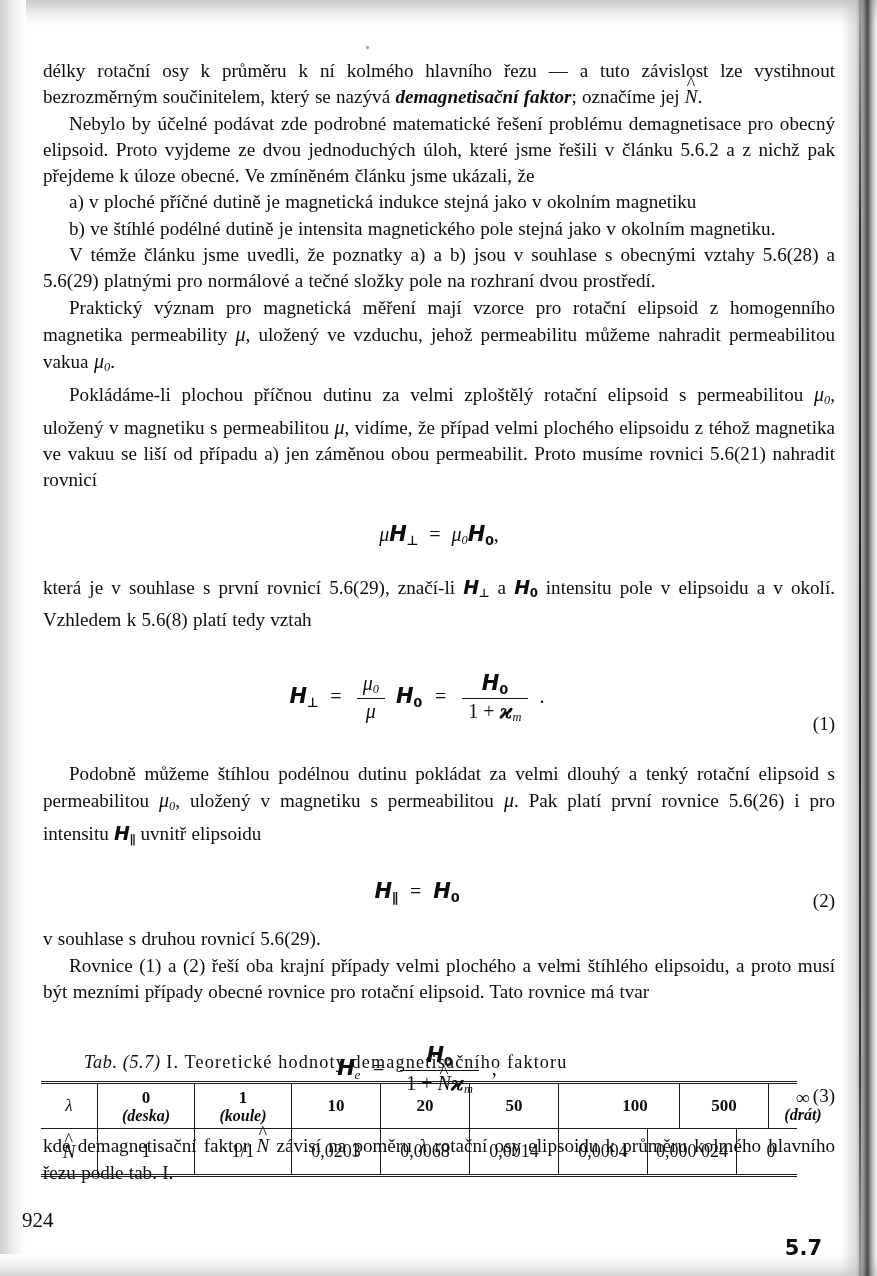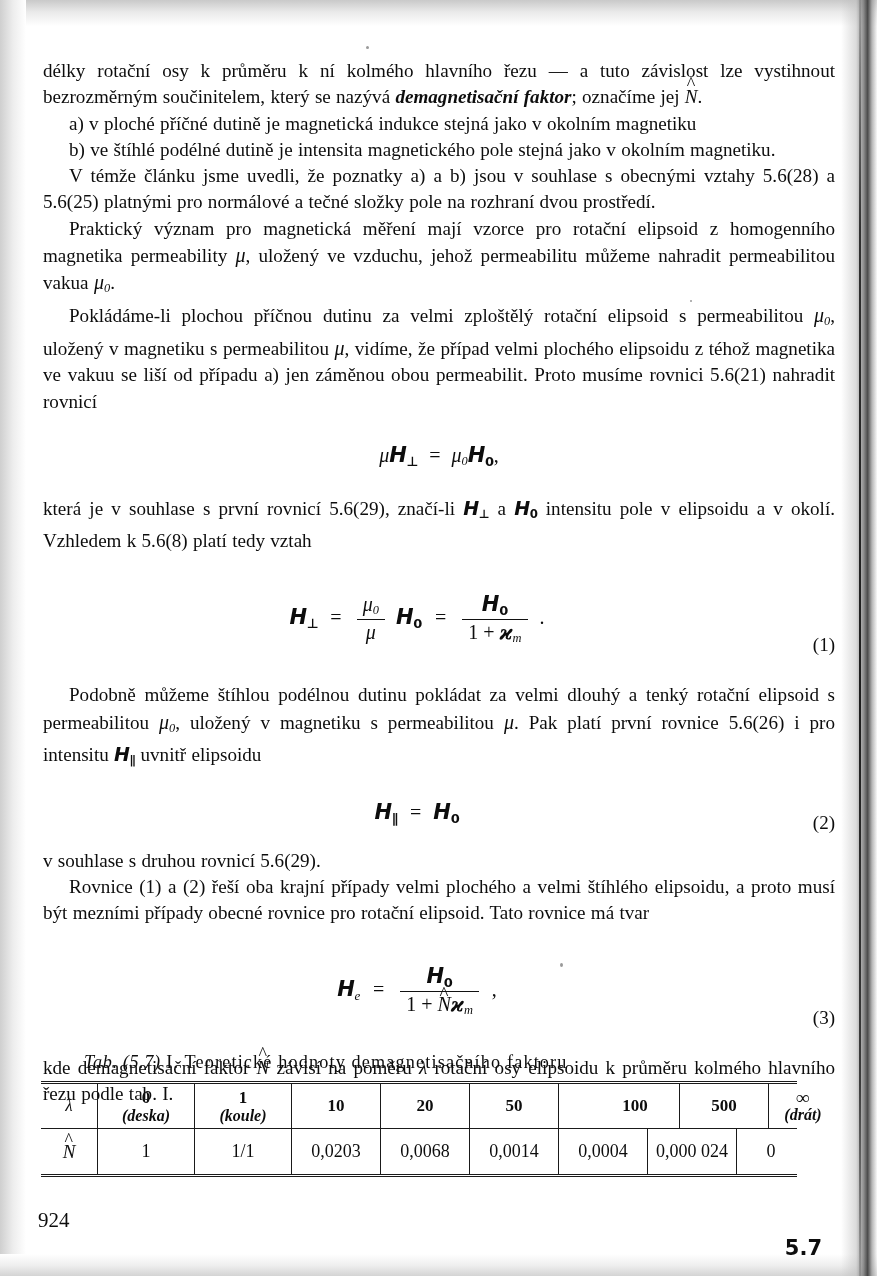--- a/index.html
+++ b/index.html
@@ -205,21 +205,20 @@
   }
   .sub-lbl { font-size: 16px; font-weight: bold; display: block; font-style: italic; }
   .inf { font-size: 19px; font-weight: bold; display: block; line-height: 0.9; }
 
   
   .folio {
     position: absolute;
     left: 22px;
     top: 1208px;
     font-size: 21px;
-    margin-left: 16px;
   }
   .sectno {
     position: absolute;
     right: 55px;
     top: 1236px;
     font-size: 21px;
     font-weight: bold;
     font-family: "DejaVu Sans", "Liberation Sans", sans-serif;
   }
 </style>
@@ -234,26 +233,27 @@
   <div class="scan-right-gutter"></div>
   <div class="scan-right-line"></div>
   <div class="speck" style="left:366px;top:46px;width:3px;height:3px;"></div>
   <div class="speck" style="left:690px;top:300px;width:2px;height:2px;"></div>
   <div class="speck" style="left:560px;top:963px;width:3px;height:4px;"></div>
 
   <div class="body-text">
 
     <p class="para noindent">délky rotační osy k průměru k ní kolmého hlavního řezu — a tuto závislost lze vystihnout bezrozměrným součinitelem, který se nazývá <span class="bi">demagnetisační faktor</span>; označíme jej <span class="hatN"><span class="hat">^</span>N</span>.</p>
 
+    <p class="para">Nebylo by účelné podávat zde podrobné matematické řešení problému demagnetisace pro obecný elipsoid. Proto vyjdeme ze dvou jednoduchých úloh, které jsme řešili v článku 5.6.2 a z nichž pak přejdeme k úloze obecné. Ve zmíněném článku jsme ukázali, že</p>
 
     <p class="para listline">a) v ploché příčné dutině je magnetická indukce stejná jako v okolním magnetiku</p>
 
     <p class="para listline">b) ve štíhlé podélné dutině je intensita magnetického pole stejná jako v okolním magnetiku.</p>
 
-    <p class="para">V témže článku jsme uvedli, že poznatky a) a b) jsou v souhlase s obecnými vztahy 5.6(28) a 5.6(25) platnými pro normálové a tečné složky pole na rozhraní dvou prostředí.</p>
+    <p class="para">V témže článku jsme uvedli, že poznatky a) a b) jsou v souhlase s obecnými vztahy 5.6(28) a 5.6(29) platnými pro normálové a tečné složky pole na rozhraní dvou prostředí.</p>
 
     <p class="para">Praktický význam pro magnetická měření mají vzorce pro rotační elipsoid z homogenního magnetika permeability <span class="mu">μ</span>, uložený ve vzduchu, jehož permeabilitu můžeme nahradit permeabilitou vakua <span class="mu">μ<sub class="sn">0</sub></span>.</p>
 
     <p class="para">Pokládáme-li plochou příčnou dutinu za velmi zploštělý rotační elipsoid s permeabilitou <span class="mu">μ<sub class="sn">0</sub></span>, uložený v magnetiku s permeabilitou <span class="mu">μ</span>, vidíme, že případ velmi plochého elipsoidu z téhož magnetika ve vakuu se liší od případu a) jen záměnou obou permeabilit. Proto musíme rovnici 5.6(21) nahradit rovnicí</p>
 
     <div class="eq-block" style="margin:28px 0 26px 0;">
       <span class="mu">μ</span><span class="vecH">H<sub class="s">⊥</sub></span>
       <span style="margin:0 6px;">=</span>
       <span class="mu">μ<sub class="sn">0</sub></span><span class="vecH">H<sub class="s">0</sub></span><span>,</span>
     </div>

